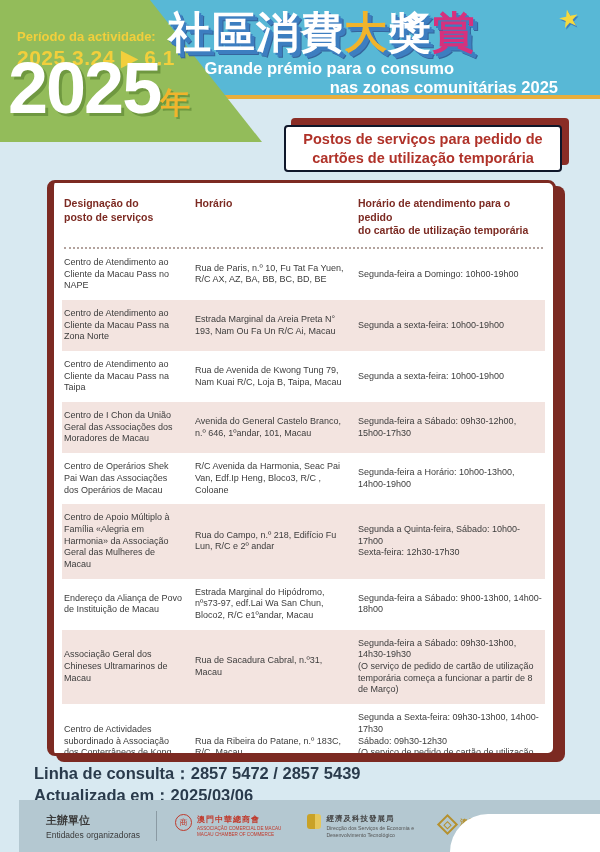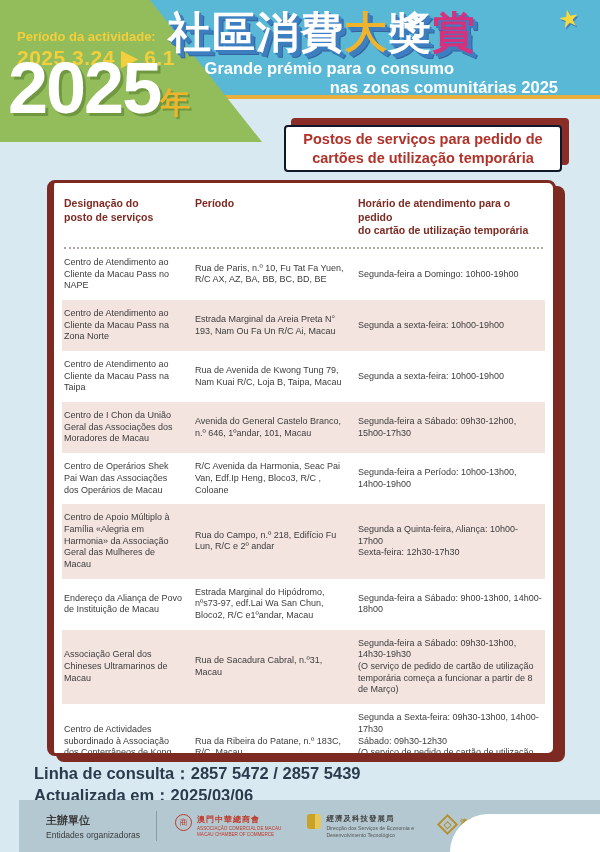--- a/index.html
+++ b/index.html
@@ -106,21 +106,21 @@
 
   <div class="section-box">
     <div>Postos de serviços para pedido de</div>
     <div>cartões de utilização temporária</div>
   </div>
 
   <div class="table-box">
     <div class="t-grid t-header">
       <div class="th">Designação do
 posto de serviços</div>
-      <div class="th">Período</div>
+      <div class="th">Horário</div>
       <div class="th">Horário de atendimento para o pedido
 do cartão de utilização temporária</div>
     </div>
     <div class="t-sep"></div>
 
     <div class="t-grid t-row">
       <div class="td">Centro de Atendimento ao Cliente da Macau Pass no NAPE</div>
       <div class="td">Rua de Paris, n.º 10, Fu Tat Fa Yuen, R/C AX, AZ, BA, BB, BC, BD, BE</div>
       <div class="td">Segunda-feira a Domingo: 10h00-19h00</div>
     </div>
@@ -135,26 +135,26 @@
       <div class="td">Segunda a sexta-feira: 10h00-19h00</div>
     </div>
     <div class="t-grid t-row alt">
       <div class="td">Centro de I Chon da União Geral das Associações dos Moradores de Macau</div>
       <div class="td">Avenida do General Castelo Branco, n.º 646, 1ºandar, 101, Macau</div>
       <div class="td">Segunda-feira a Sábado: 09h30-12h00, 15h00-17h30</div>
     </div>
     <div class="t-grid t-row">
       <div class="td">Centro de Operários Shek Pai Wan das Associações dos Operários de Macau</div>
       <div class="td">R/C Avenida da Harmonia, Seac Pai Van, Edf.Ip Heng, Bloco3, R/C , Coloane</div>
-      <div class="td">Segunda-feira a Período: 10h00-13h00, 14h00-19h00</div>
+      <div class="td">Segunda-feira a Horário: 10h00-13h00, 14h00-19h00</div>
     </div>
     <div class="t-grid t-row alt">
       <div class="td">Centro de Apoio Múltiplo à Família «Alegria em Harmonia» da Associação Geral das Mulheres de Macau</div>
       <div class="td">Rua do Campo, n.º 218, Edifício Fu Lun, R/C e 2º andar</div>
-      <div class="td">Segunda a Quinta-feira, Aliança: 10h00-17h00
+      <div class="td">Segunda a Quinta-feira, Sábado: 10h00-17h00
 Sexta-feira: 12h30-17h30</div>
     </div>
     <div class="t-grid t-row">
       <div class="td">Endereço da Aliança de Povo de Instituição de Macau</div>
       <div class="td">Estrada Marginal do Hipódromo, nºs73-97, edf.Lai Wa San Chun, Bloco2, R/C e1ºandar, Macau</div>
       <div class="td">Segunda-feira a Sábado: 9h00-13h00, 14h00-18h00</div>
     </div>
     <div class="t-grid t-row alt">
       <div class="td">Associação Geral dos Chineses Ultramarinos de Macau</div>
       <div class="td">Rua de Sacadura Cabral, n.º31, Macau</div>

